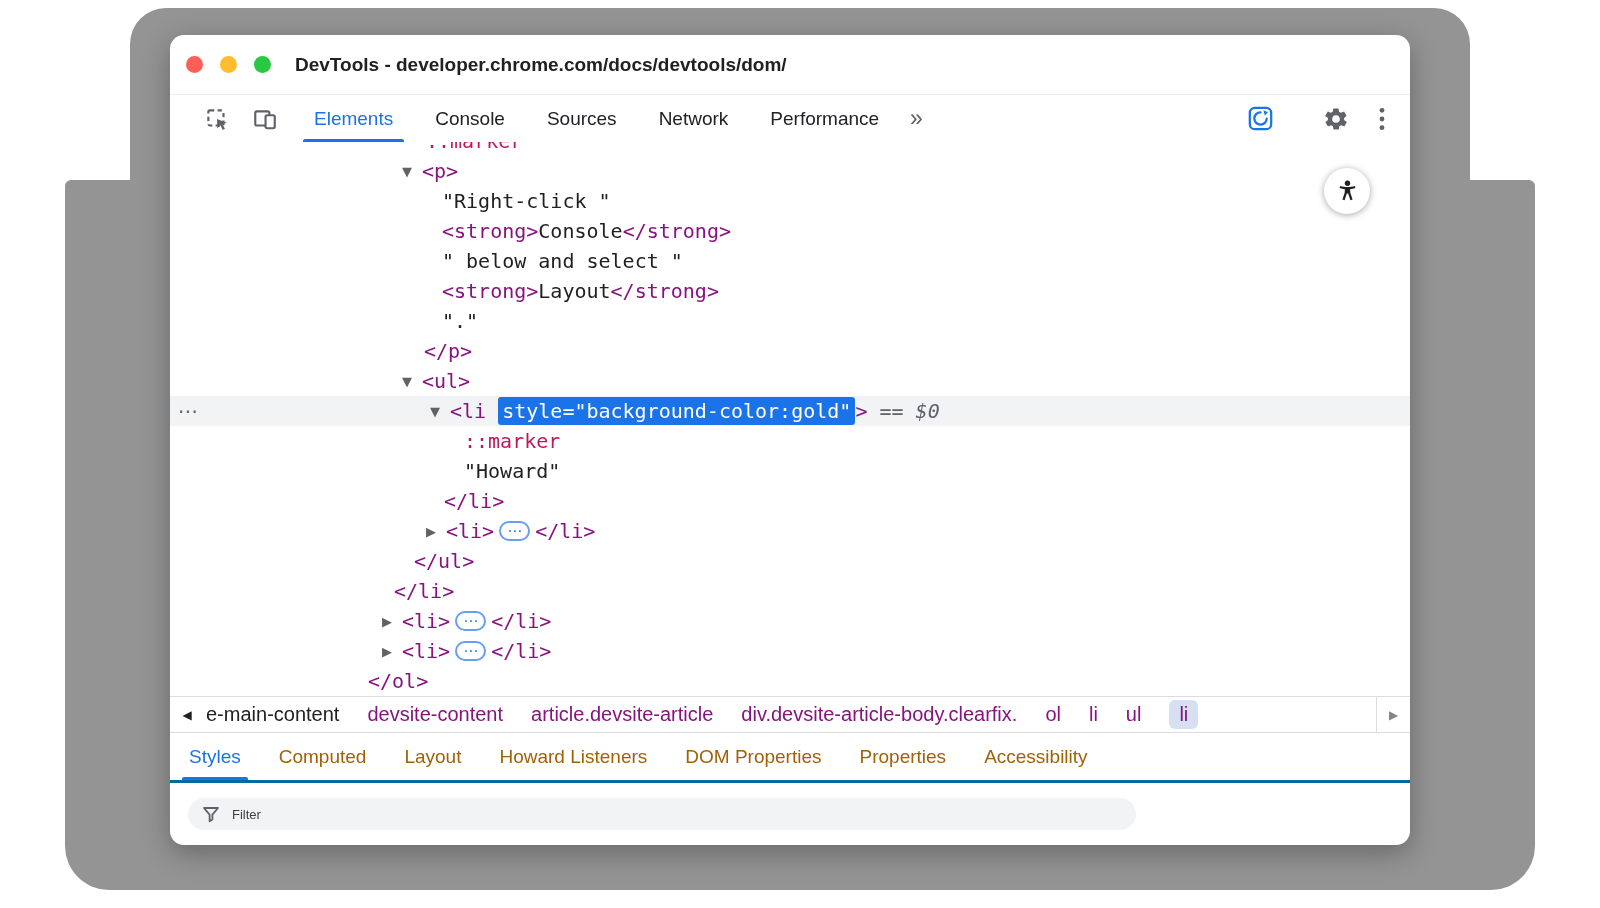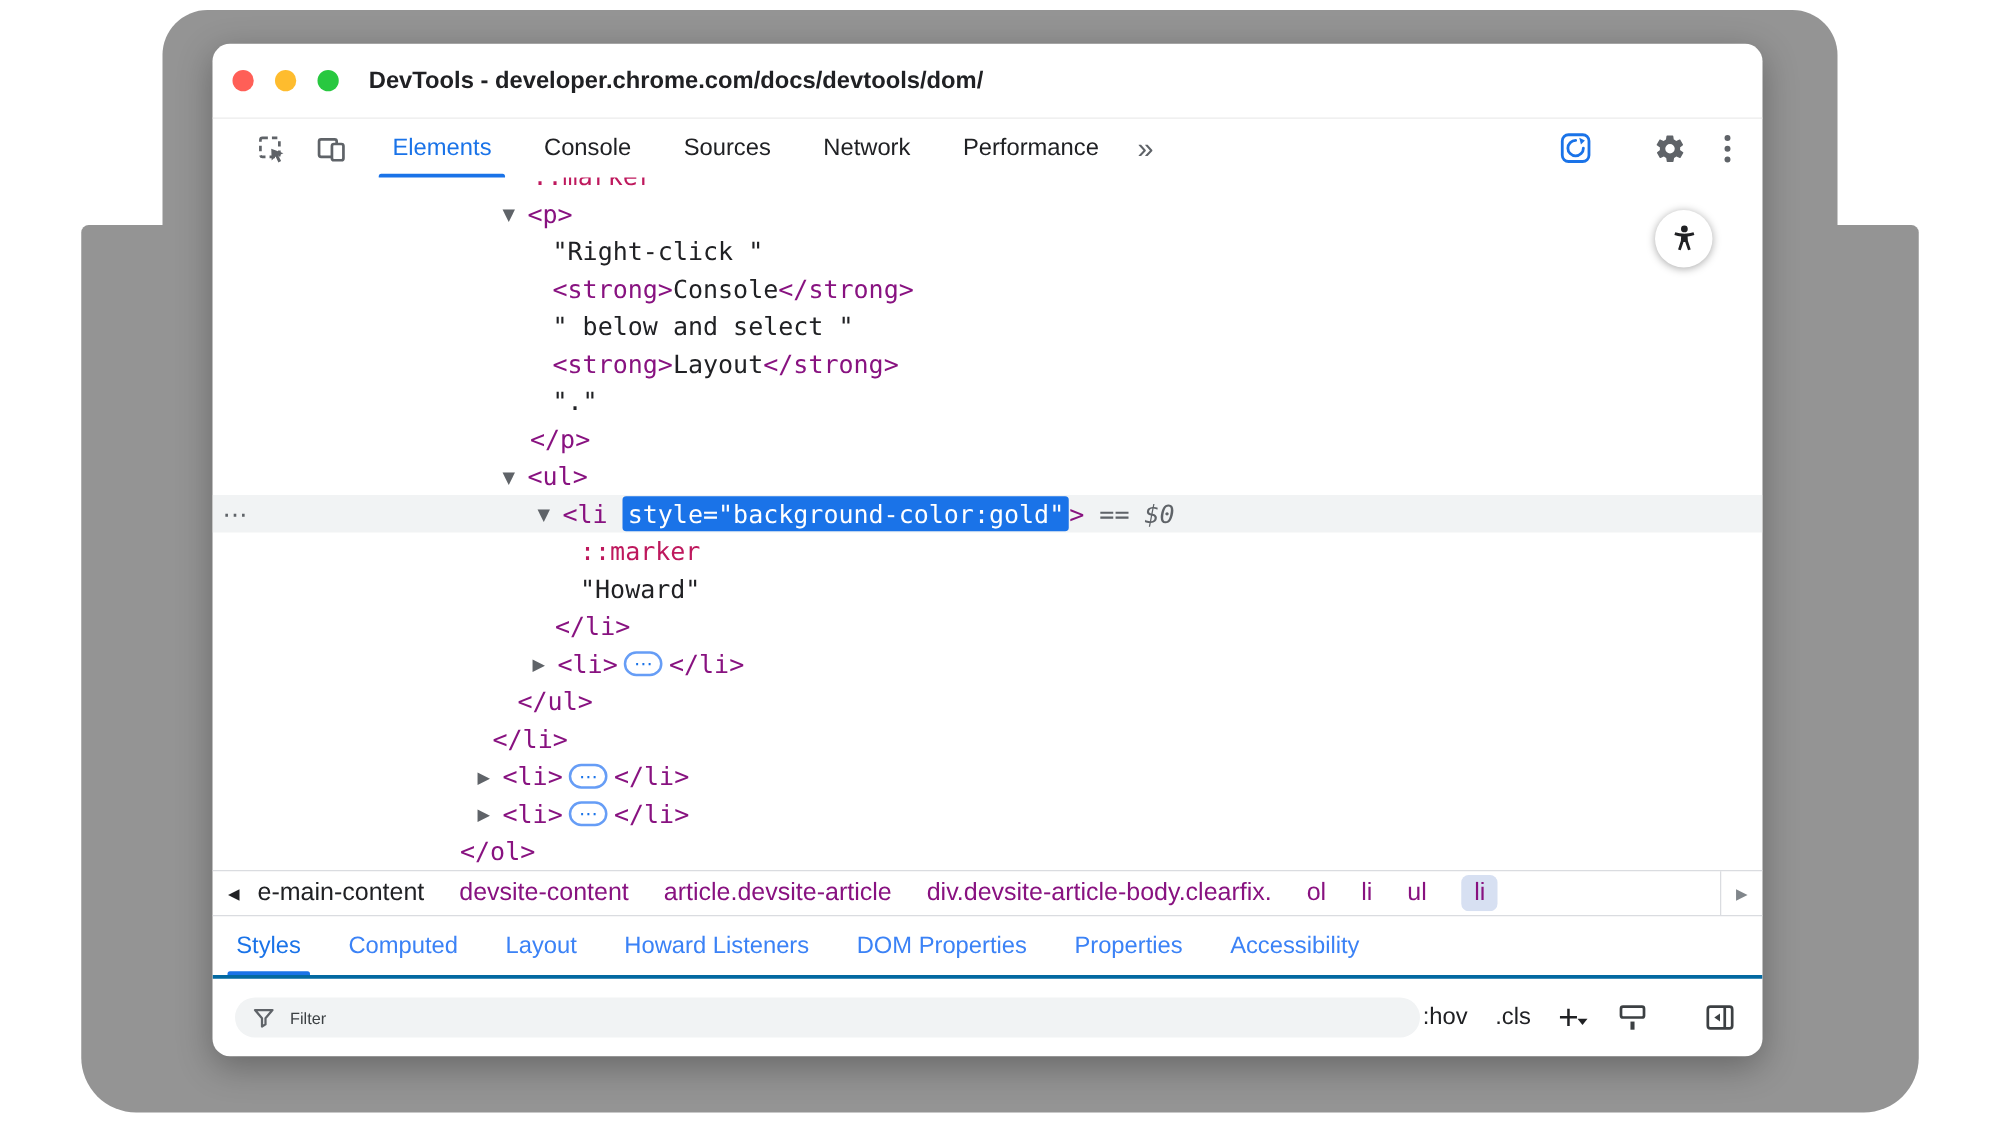--- a/index.html
+++ b/index.html
@@ -57,21 +57,21 @@
   .crumbs-bar { flex:none; height:37px; display:flex; align-items:center; border-top:1px solid #dadce0; border-bottom:1px solid #dadce0; font-size:20px; }
   .crumb-arrow { flex:none; width:34px; text-align:center; font-size:12px; color:#202124; }
   .crumb-arrow.right { color:#80868b; border-left:1px solid #dadce0; align-self:stretch; display:flex; align-items:center; justify-content:center; }
   .crumbs { flex:1; display:flex; align-items:center; gap:28px; overflow:hidden; white-space:nowrap; padding-left:2px; }
   .crumb { color:#881280; }
   .crumb.plain { color:#202124; }
   .crumb.selected { background:#d7e0f2; border-radius:6px; padding:3px 10px; }
 
   
   .subtabs { flex:none; height:50px; display:flex; align-items:stretch; border-bottom:3px solid #0369a1; }
-  .subtab { position:relative; display:flex; align-items:center; padding:0 19px; font-size:19px; color:#3b82f6; }
+  .subtab { position:relative; display:flex; align-items:center; padding:0 19px; font-size:19px; color:#a16207; }
   .subtab.active { color:#1a73e8; }
   .subtab.active::after { content:""; position:absolute; left:12px; right:12px; bottom:0; height:3px; background:#1a73e8; border-radius:2px 2px 0 0; }
 
   
   .filter-bar { flex:none; height:62px; display:flex; align-items:center; padding:0 18px; }
   .filter-pill { flex:none; width:948px; height:32px; background:#f1f3f4; border-radius:16px; display:flex; align-items:center; gap:11px; padding:0 13px; }
   .filter-text { font-size:13px; color:#3c4043; }
   .filter-right { margin-left:auto; display:flex; align-items:center; gap:22px; padding-right:2px; }
   .ftxt { font-size:19px; color:#202124; }
   .plus-wrap { display:inline-flex; align-items:flex-end; }
@@ -195,37 +195,16 @@
         <span class="subtab">Accessibility</span>
       </div>
 
     <div class="filter-bar">
       <div class="filter-pill">
         <svg width="20" height="20" viewBox="0 0 20 20">
           <path d="M3 4h14l-5.6 6.6v4.9l-2.8 1.7v-6.6z" fill="none" stroke="#5f6368" stroke-width="1.8" stroke-linejoin="round"></path>
         </svg>
         <span class="filter-text">Filter</span>
       </div>
-      <div class="filter-right">
-        <span class="ftxt">:hov</span>
-        <span class="ftxt">.cls</span>
-        <span class="plus-wrap">
-          <span class="plus-sign">+</span>
-            <span class="plus-caret"></span>
-        </span>
-        <span class="tb-icon">
-          <svg width="26" height="26" viewBox="0 0 24 24">
-            <rect x="3.5" y="4" width="17" height="8" rx="1.5" fill="none" stroke="#3c4043" stroke-width="2"></rect>
-            <rect x="10.5" y="15" width="3" height="6" fill="#3c4043"></rect>
-          </svg>
-        </span>
-        <span class="tb-icon">
-          <svg width="26" height="26" viewBox="0 0 24 24">
-            <rect x="3" y="4" width="18" height="16" rx="2" fill="none" stroke="#3c4043" stroke-width="2"></rect>
-            <line x1="15.5" y1="4" x2="15.5" y2="20" stroke="#3c4043" stroke-width="2"></line>
-            <path d="M12 9l-4.2 3 4.2 3z" fill="#3c4043"></path>
-          </svg>
-        </span>
-      </div>
     </div>
 
   </div>
 </div>
 
 </body></html>

